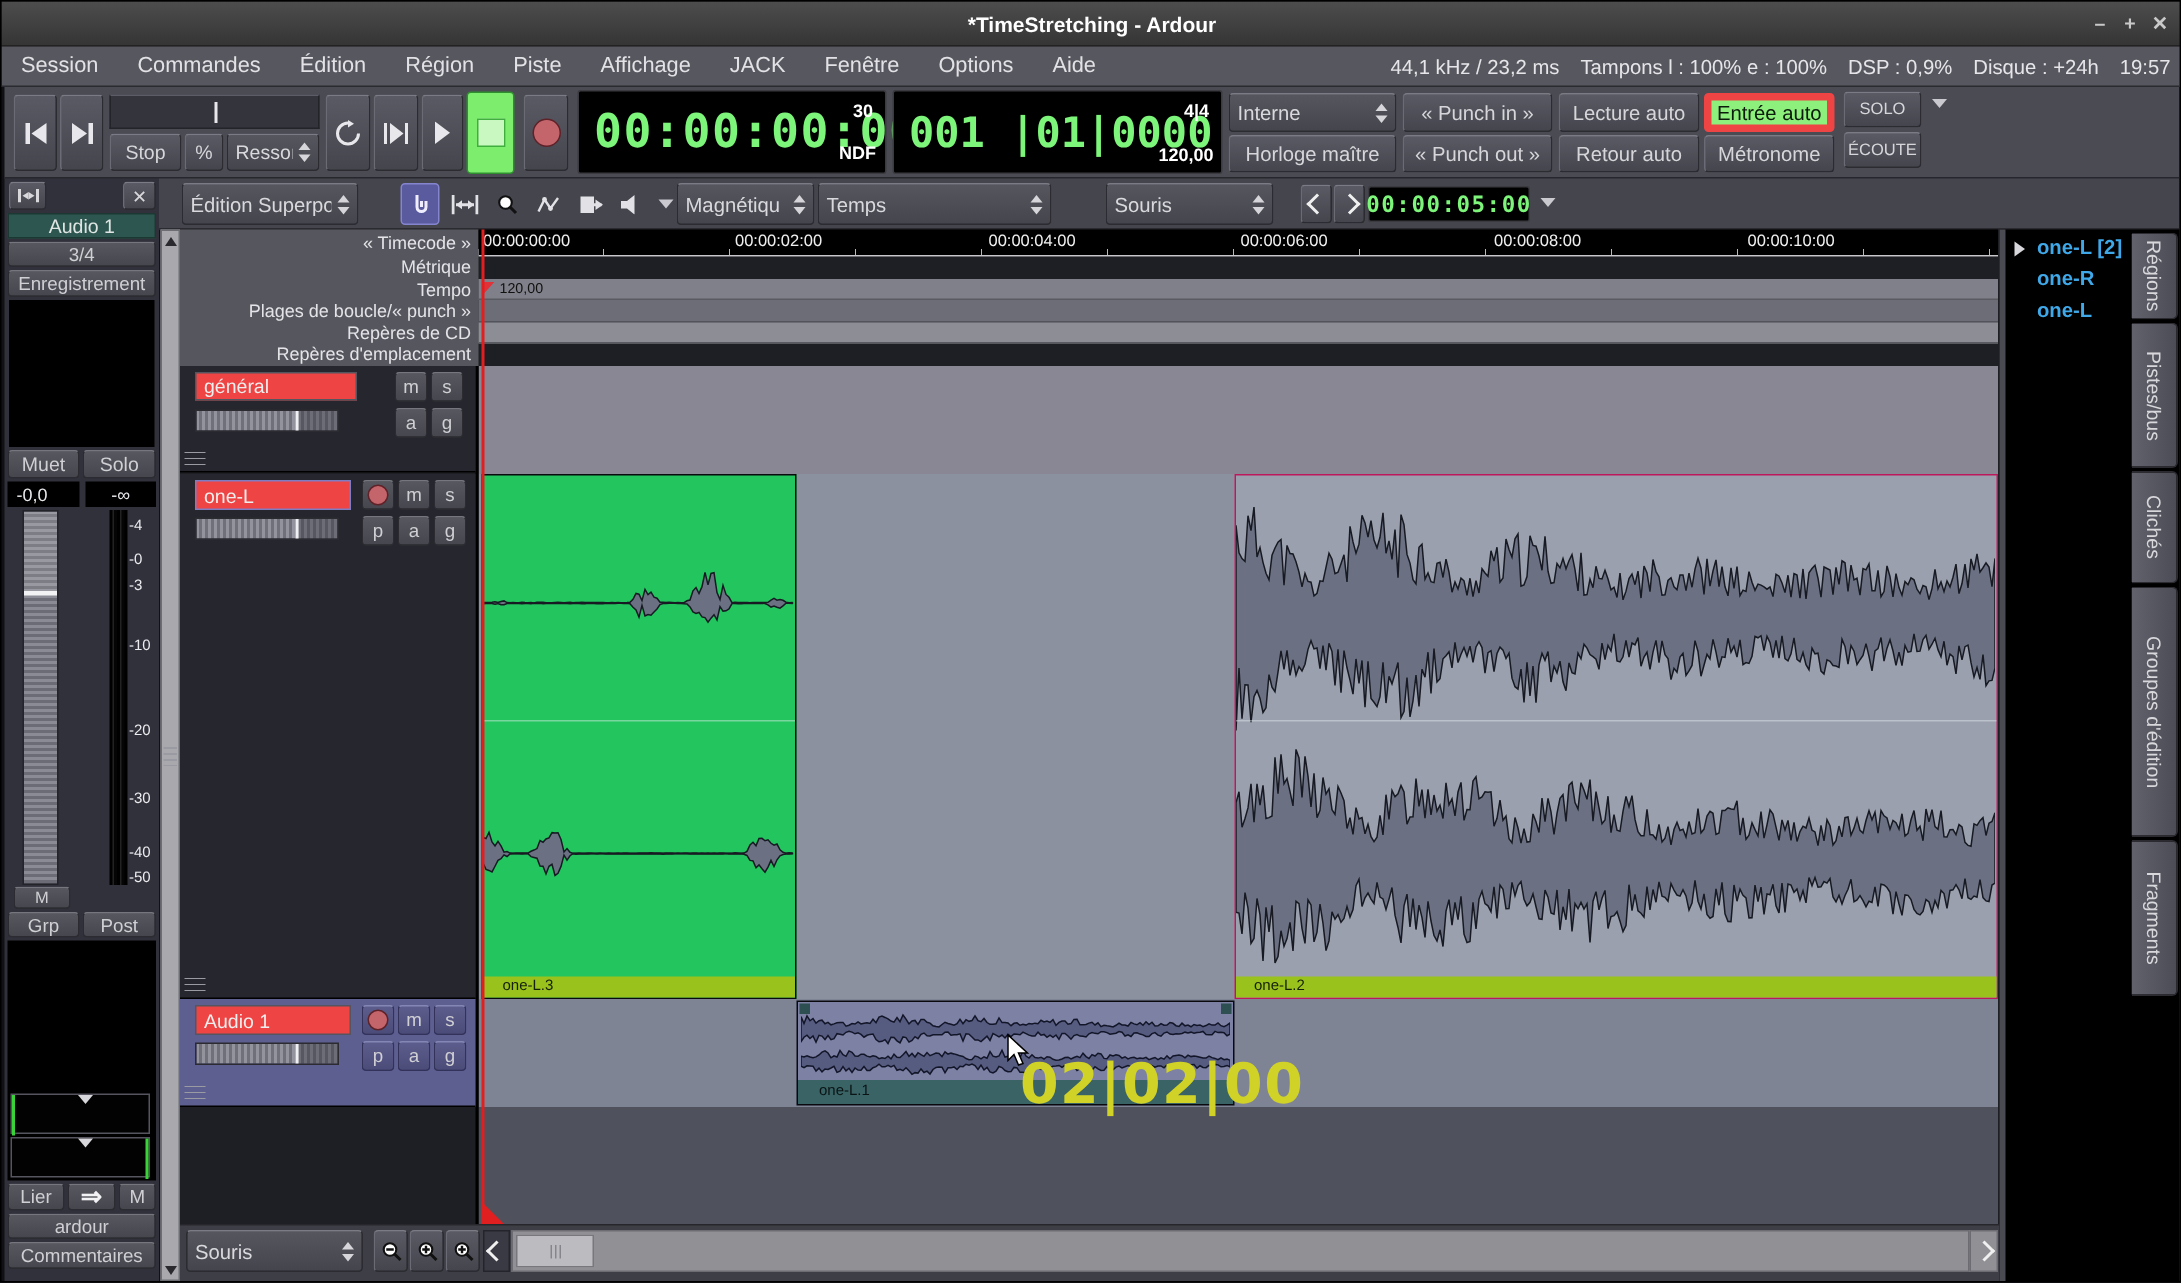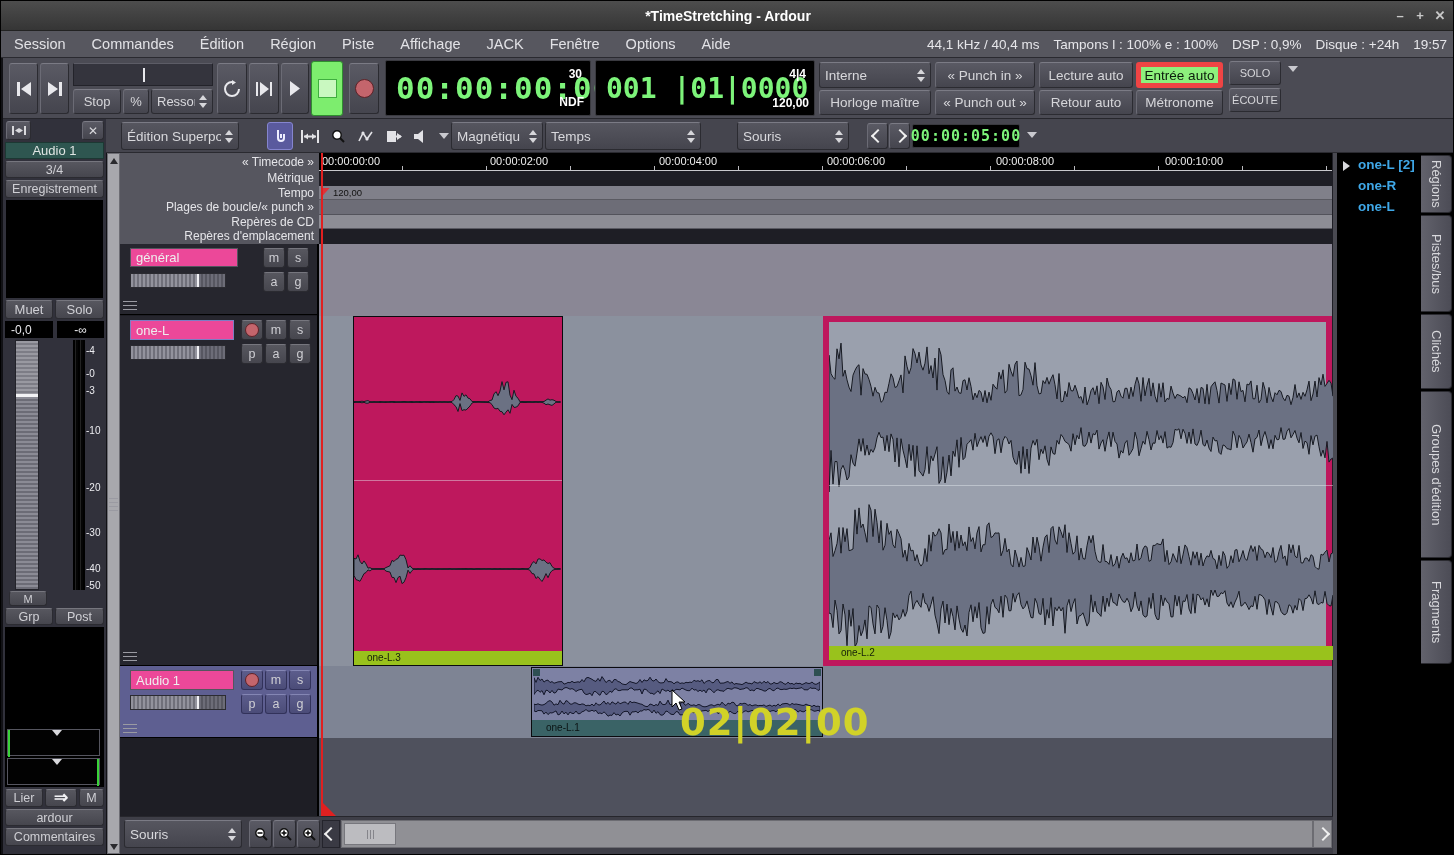--- a/index.html
+++ b/index.html
@@ -31,21 +31,21 @@
   .arrowR::before{content:"⇒";color:#f2f2f5;font-size:17px;font-weight:bold;line-height:10px;}
   
   .hfader{background:repeating-linear-gradient(90deg,#93939d 0 2px,#70707a 2px 4px);border:1px solid #2b2b31;position:relative;}
   .hfader::after{content:"";position:absolute;left:70%;top:0;bottom:0;width:2px;background:#f0f0f4;}
   .hfader::before{content:"";position:absolute;left:72%;right:0;top:0;bottom:0;background:rgba(40,40,52,.35);}
   .mbtn{background:linear-gradient(#57575f,#46464e);border:1px solid #2b2b31;border-top-color:#76767e;border-radius:3px;
         color:#cfcfd4;font-size:12.5px;display:flex;align-items:center;justify-content:center;}
   .purple .mbtn{background:linear-gradient(#5c5d8c,#4b4c78);border-color:#32325a;border-top-color:#8486b4;}
   .recbtn{border-radius:3px;display:flex;align-items:center;justify-content:center;}
   .recbtn i{width:12px;height:12px;border-radius:50%;background:#c4656c;border:1px solid #5e2228;}
-  .namebox{background:#ec4899;border:1px solid #55555f;color:#eee;font-size:13px;display:flex;align-items:center;padding-left:5px;}
+  .namebox{background:#ef4444;border:1px solid #55555f;color:#eee;font-size:13px;display:flex;align-items:center;padding-left:5px;}
   
   .wave{position:absolute;}
   .wave svg{position:absolute;left:0;top:0;}
   
   .flag-red{width:9px;height:11px;background:#e03238;clip-path:polygon(0 0,100% 0,0 100%);}
   .flag-yel{width:8px;height:13px;background:#d8e019;clip-path:polygon(0 0,100% 0,0 72%);}
   .rtext{font-size:9.5px;color:#111;white-space:nowrap;}
   
   .vtab{writing-mode:vertical-rl;background:linear-gradient(90deg,#62626c,#4c4c56);border:1px solid #2b2b31;border-left:none;
         border-radius:0 4px 4px 0;color:#d8d8dc;font-size:13px;display:flex;align-items:center;justify-content:center;}
@@ -70,21 +70,21 @@
     <span class="menuitem">Commandes</span>
     <span class="menuitem">Édition</span>
     <span class="menuitem">Région</span>
     <span class="menuitem">Piste</span>
     <span class="menuitem">Affichage</span>
     <span class="menuitem">JACK</span>
     <span class="menuitem">Fenêtre</span>
     <span class="menuitem">Options</span>
     <span class="menuitem">Aide</span>
     <div class="statusgrp">
-      <span>44,1 kHz / 40,4 ms</span>
+      <span>44,1 kHz / 23,2 ms</span>
       <span>Tampons l : 100% e : 100%</span>
       <span>DSP :  0,9%</span>
       <span>Disque : +24h</span>
       <span>19:57</span>
     </div>
   </div>
 
   <div class="abs" style="left:2px;top:57px;width:1450px;height:61px;background:#4b4b54;border-bottom:1px solid #26262c;">
     <div class="abs btn" style="left:6px;top:5px;width:29px;height:51px;">
       <svg width="16" height="14">
@@ -345,38 +345,38 @@
       </div>
       <div class="abs" style="left:0;top:47px;width:1013px;height:15px;background:#6d6d77;border-bottom:1px solid #53535b;"></div>
       <div class="abs" style="left:0;top:62px;width:1013px;height:14px;background:#8d8d95;border-bottom:1px solid #5a5a62;"></div>
     </div>
 
     <div class="abs" style="left:199px;top:91px;width:1013px;height:72px;background:#8a8795;"></div>
     <div class="abs" style="left:199px;top:163px;width:1013px;height:350px;background:#8b919e;"></div>
     <div class="abs" style="left:199px;top:513px;width:1013px;height:72px;background:#7e8494;"></div>
     <div class="abs" style="left:199px;top:585px;width:1013px;height:78px;background:#4f515d;"></div>
 
-    <div class="abs" style="left:201px;top:163px;width:210px;height:350px;background:#be185d;border:1px solid #0a0a0e;margin-left:32px;">
+    <div class="abs" style="left:201px;top:163px;width:210px;height:350px;background:#22c55e;border:1px solid #0a0a0e;">
       <div class="wave" style="left:0;top:35px;width:207px;height:100px;">
           <svg width="207" height="100" viewBox="0 0 207 100">
             <line x1="0" y1="50" x2="207" y2="50" stroke="#171a22" stroke-width="1"></line>
             <path d="M0,49.7L2,49.6L4,49.7L6,49.5L8,49.2L10,49.6L12,49L14,48.6L16,49.7L18,49.8L20,49.6L22,49.8L24,49.8L26,49.5L28,49.7L30,49.8L32,49.7L34,50L36,49.5L38,49.5L40,49.5L42,49.8L44,49.8L46,49.8L48,49.6L50,49.5L52,49.6L54,49.8L56,49.6L58,49.5L60,49.8L62,49.6L64,49.7L66,49.5L68,49.7L70,49.6L72,49.6L74,49.6L76,49.6L78,49.6L80,49.6L82,49.9L84,49.8L86,49.7L88,49.8L90,49.7L92,49.8L94,49.8L96,49.7L98,49.5L100,47.5L102,43.6L104,44.1L106,48.4L108,40.9L110,44.4L112,42.8L114,46.1L116,46.8L118,49.5L120,49.5L122,49.6L124,49.5L126,49.6L128,49.9L130,49.7L132,49.8L134,49.8L136,48.5L138,48L140,41.9L142,39.7L144,43.7L146,39.1L148,29.6L150,37.9L152,30.3L154,29.8L156,43.1L158,47.7L160,38.2L162,44.3L164,46.2L166,49.8L168,49.5L170,49.6L172,49.6L174,49.6L176,49.6L178,49.8L180,49.6L182,49.6L184,49.7L186,49.6L188,49.7L190,49.5L192,48.1L194,46.9L196,48.1L198,47.7L200,48.2L202,49.5L204,49.9L206,49.7L206,50.3L204,50.1L202,50.2L200,51.9L198,53.4L196,52.8L194,52L192,52.7L190,51.2L188,50.4L186,50.2L184,50.4L182,50.2L180,50.4L178,50.3L176,50.3L174,50.3L172,50.5L170,50.5L168,50.4L166,50.4L164,53.9L162,55.2L160,55.4L158,52.4L156,61.3L154,57.8L152,60.1L150,62.8L148,59.7L146,59.3L144,56.3L142,56.9L140,56L138,52.6L136,50.7L134,50.5L132,50.4L130,50.4L128,50.1L126,50.2L124,50.2L122,50.3L120,50.3L118,51L116,54L114,56L112,58.1L110,57.7L108,58.6L106,51.6L104,59.5L102,54.7L100,52.8L98,50.5L96,50.2L94,50.4L92,50.2L90,50.2L88,50.3L86,50.2L84,50.3L82,50.1L80,50.5L78,50.4L76,50.5L74,50.3L72,50.4L70,50.2L68,50.5L66,50.5L64,50.3L62,50.3L60,50.4L58,50.5L56,50.4L54,50.3L52,50.4L50,50.3L48,50.4L46,50.3L44,50.3L42,50.4L40,50.5L38,50.2L36,50.4L34,50.1L32,50.5L30,50.4L28,50.3L26,50.5L24,50.3L22,50.3L20,50.3L18,50.4L16,50.3L14,51.2L12,51.2L10,50.3L8,50.8L6,50.4L4,50.3L2,50.3L0,50.5Z" fill="#6b7183" stroke="#171a22" stroke-width="1"></path>
           </svg>
         </div>
       <div class="wave" style="left:0;top:202px;width:207px;height:100px;">
           <svg width="207" height="100" viewBox="0 0 207 100">
             <line x1="0" y1="50" x2="207" y2="50" stroke="#171a22" stroke-width="1"></line>
             <path d="M0,39.3L2,40L4,35.8L6,42.3L8,45L10,41.9L12,44.9L14,49.1L16,48.7L18,49.7L20,49.8L22,49.7L24,49.7L26,49.7L28,49.6L30,49.7L32,48.5L34,47.7L36,46.7L38,41.4L40,42.5L42,40.3L44,39.6L46,36.1L48,36.4L50,36.2L52,40.7L54,49L56,46.7L58,49.2L60,49.9L62,49.8L64,49.6L66,49.8L68,49.8L70,49.6L72,49.6L74,49.8L76,49.8L78,49.6L80,49.8L82,49.8L84,49.7L86,49.8L88,49.8L90,49.7L92,49.9L94,49.7L96,49.6L98,49.8L100,49.8L102,49.8L104,49.7L106,49.7L108,49.6L110,49.6L112,49.5L114,49.7L116,49.6L118,49.6L120,49.8L122,49.6L124,49.6L126,49.6L128,49.9L130,49.6L132,49.8L134,49.7L136,49.7L138,49.8L140,49.6L142,49.7L144,49.8L146,49.6L148,49.8L150,49.7L152,49.8L154,49.7L156,49.8L158,49.7L160,49.6L162,49.9L164,49.8L166,49.8L168,49.5L170,49.6L172,49.8L174,49.7L176,48.6L178,44.3L180,42.5L182,44.9L184,40L186,39.9L188,41.5L190,40.9L192,43.2L194,44.5L196,43.7L198,47.5L200,49.2L202,49.8L204,49.5L206,49.7L206,50.2L204,50.4L202,50.3L200,50.7L198,51.6L196,54.2L194,58.7L192,54.6L190,59.1L188,62.5L186,60.2L184,57.6L182,59.5L180,54.9L178,54.6L176,51.3L174,50.5L172,50.2L170,50.3L168,50.3L166,50.4L164,50.4L162,50L160,50.4L158,50.2L156,50.3L154,50.3L152,50.2L150,50.3L148,50.3L146,50.3L144,50.3L142,50.3L140,50.3L138,50.4L136,50.2L134,50.2L132,50.2L130,50.2L128,50.1L126,50.4L124,50.3L122,50.3L120,50.5L118,50.4L116,50.3L114,50.4L112,50.4L110,50.4L108,50.4L106,50.3L104,50.3L102,50.3L100,50.2L98,50.4L96,50.2L94,50.4L92,50.1L90,50.3L88,50.3L86,50.2L84,50.4L82,50.3L80,50.2L78,50.2L76,50.3L74,50.2L72,50.2L70,50.4L68,50.2L66,50.4L64,50.3L62,50.5L60,50.1L58,51.5L56,54.4L54,51.1L52,58.6L50,63.2L48,64.6L46,57.2L44,58.5L42,63.6L40,58.5L38,58.4L36,53.1L34,52.6L32,52.1L30,50.2L28,50.2L26,50.3L24,50.2L22,50.2L20,50.2L18,50.3L16,52L14,50.9L12,53.5L10,54.6L8,58.5L6,62.3L4,61.3L2,60.6L0,56.4Z" fill="#6b7183" stroke="#171a22" stroke-width="1"></path>
           </svg>
         </div>
       <div class="abs" style="left:0;top:163px;width:208px;height:1px;background:rgba(230,234,240,.45);"></div>
       <div class="abs" style="left:0;bottom:0;width:208px;height:14px;background:#99c21c;color:#15200a;font-size:10px;line-height:14px;padding-left:13px;">one-L.3</div>
     </div>
 
-    <div class="abs" style="left:703px;top:163px;width:509px;height:350px;background:#9aa0ad;border:6px solid #be185d;">
+    <div class="abs" style="left:703px;top:163px;width:509px;height:350px;background:#9aa0ad;border:1px solid #be185d;">
       <div class="wave" style="left:0;top:10px;width:506px;height:170px;">
           <svg width="506" height="170" viewBox="0 0 506 170">
             <line x1="0" y1="85" x2="506" y2="85" stroke="#171a22" stroke-width="1"></line>
             <path d="M0,23.2L2,41.6L4,45.4L6,47.3L8,16.8L10,26.8L12,11.1L14,44.3L16,38.1L18,47.9L20,55.2L22,59.5L24,43.2L26,38.3L28,34.5L30,32.7L32,63.2L34,36.6L36,42L38,42.3L40,47.5L42,54.4L44,64.2L46,55.3L48,60.6L50,61.1L52,70.3L54,68.5L56,60.2L58,60.6L60,51.3L62,41.8L64,45.8L66,55.5L68,54.5L70,48.8L72,42.9L74,60.9L76,23.9L78,34.3L80,41.8L82,35.8L84,16.6L86,21.6L88,31L90,20.1L92,33L94,38.2L96,31.2L98,14.9L100,41.8L102,33.6L104,46L106,26L108,58.1L110,16.1L112,22.8L114,42.6L116,48.4L118,59.4L120,62.3L122,37.9L124,35.8L126,59.1L128,55L130,60.8L132,61.4L134,48.6L136,47.8L138,58L140,45.7L142,54.4L144,67.8L146,61L148,65.7L150,58.4L152,60.2L154,69.9L156,58.5L158,70.8L160,60.1L162,68.3L164,52.2L166,55L168,57.2L170,40.2L172,47.1L174,37.8L176,61.1L178,58.3L180,32.3L182,39.3L184,44.4L186,32.2L188,29L190,63.7L192,62.9L194,57.4L196,30.2L198,36.6L200,37.1L202,43.7L204,53.2L206,30.6L208,53.8L210,61.9L212,61.4L214,48.6L216,51.6L218,45.4L220,52.2L222,46.8L224,42.7L226,52.8L228,66.9L230,41.5L232,69.8L234,69.4L236,59.1L238,64.8L240,50.5L242,58.6L244,59L246,53.2L248,59L250,66.2L252,64.5L254,71.3L256,55L258,72.9L260,67.1L262,58.7L264,55.7L266,62.8L268,53.8L270,71.7L272,50.3L274,54.9L276,67.5L278,46L280,54.1L282,57.5L284,69.8L286,69.5L288,59.9L290,58.2L292,64.2L294,66.2L296,56.3L298,56.3L300,66.8L302,55.1L304,64.5L306,52.4L308,45.2L310,51.8L312,69.3L314,45.5L316,63.8L318,53.6L320,46.3L322,64.1L324,50.8L326,64.2L328,70.2L330,51.5L332,65.2L334,50.7L336,70L338,66.4L340,67.3L342,54.1L344,61.1L346,66.5L348,62.4L350,63.1L352,64.2L354,65.8L356,64.3L358,70.7L360,55.8L362,57.1L364,61.7L366,68L368,56.5L370,71.1L372,55.4L374,56.4L376,71.8L378,52.3L380,72.2L382,54.8L384,52L386,49.8L388,58.5L390,71.1L392,51L394,52L396,53L398,69.4L400,51.2L402,62.6L404,46.9L406,48.2L408,67.3L410,49.8L412,59.6L414,58.4L416,69.8L418,52.1L420,52.9L422,48.9L424,66.8L426,66.8L428,53.2L430,70.8L432,67.4L434,50.3L436,57.4L438,70.9L440,55.4L442,64.7L444,69.8L446,60.7L448,62.8L450,58.3L452,59.5L454,65.8L456,68.8L458,63.3L460,64.2L462,72.7L464,65.4L466,52.5L468,65.6L470,60.9L472,67.4L474,60.3L476,64.3L478,57.8L480,49.1L482,68.7L484,62L486,49.1L488,65L490,45.6L492,53L494,42.2L496,54.4L498,51.5L500,48.3L502,51.1L504,64.1L506,45.3L506,118.2L504,126.6L502,126.9L500,130.1L498,109.4L496,125.9L494,118L492,124.3L490,114.8L488,103.1L486,104.1L484,112.9L482,103.6L480,122.3L478,110.7L476,109.1L474,116.5L472,100.5L470,110.8L468,106.1L466,98.5L464,102.5L462,105.8L460,96.5L458,99.4L456,107.1L454,107.3L452,95.6L450,107.3L448,107.8L446,103.3L444,116.8L442,107.7L440,116.6L438,107L436,99.5L434,105.1L432,113.7L430,98L428,105.4L426,106.9L424,120.2L422,110.6L420,102.1L418,109.9L416,112.8L414,116L412,107.1L410,103.4L408,115.8L406,103.9L404,99.2L402,117.9L400,117L398,116.7L396,113.9L394,112.9L392,122.4L390,120.4L388,108.5L386,108.9L384,105.1L382,119.5L380,116.1L378,108L376,114.2L374,112.6L372,98.2L370,108.9L368,113.5L366,112L364,96.9L362,111.7L360,100L358,111.4L356,101.3L354,97.2L352,106.8L350,96.8L348,98.2L346,97.3L344,110.6L342,115.3L340,114.7L338,116.1L336,99.6L334,111.1L332,103.7L330,107.8L328,98.5L326,111.3L324,110.9L322,118L320,107.7L318,99.3L316,112.3L314,109.2L312,116.5L310,123.8L308,107.3L306,100.1L304,116.6L302,120.3L300,123.3L298,108.5L296,111L294,121.1L292,118.6L290,126.1L288,112L286,109.4L284,100.2L282,114.7L280,99.9L278,107.7L276,119.3L274,107.7L272,111L270,117.1L268,98.1L266,102.9L264,101.7L262,111.1L260,100L258,110.9L256,114.3L254,113.6L252,95.6L250,107L248,103.3L246,112.8L244,101.7L242,119.2L240,112.5L238,110.8L236,109.4L234,105.1L232,102.5L230,112.2L228,108.4L226,122.3L224,121.5L222,114.9L220,133.5L218,127.5L216,113.8L214,121.6L212,117.2L210,127.7L208,107.3L206,113.2L204,108.5L202,116.2L200,141.5L198,117L196,137L194,114.6L192,141.3L190,119.1L188,132.4L186,130.8L184,125.1L182,108.4L180,112L178,106.4L176,104.4L174,108.7L172,120.8L170,106.8L168,108.1L166,121.7L164,104.7L162,100.8L160,104.3L158,114.6L156,103.8L154,110.5L152,104.7L150,109.2L148,114.7L146,101.3L144,118.2L142,107.6L140,110.2L138,112.2L136,125.5L134,127.7L132,105.4L130,135.3L128,107.8L126,124.5L124,119.1L122,143.9L120,123.1L118,140.2L116,150.9L114,124.7L112,147.4L110,151.4L108,114.7L106,122.1L104,128.9L102,123.9L100,141.7L98,114.6L96,137.4L94,144.1L92,141.2L90,138.7L88,113.8L86,144.5L84,113.3L82,128.6L80,112.3L78,135.8L76,126.4L74,118.2L72,106.7L70,134.8L68,105.9L66,130L64,107.4L62,101.9L60,119.7L58,103.4L56,118.8L54,105L52,105.6L50,100.2L48,105.9L46,115.8L44,120.3L42,117.4L40,123.1L38,113L36,123.3L34,106.5L32,119.3L30,106.9L28,121.1L26,134.2L24,131.1L22,122.7L20,144.9L18,148L16,138.6L14,133.3L12,137.4L10,154.5L8,129.6L6,129.5L4,152.1L2,118.4L0,160Z" fill="#6b7183" stroke="#171a22" stroke-width="1"></path>
           </svg>
         </div>
       <div class="wave" style="left:0;top:172px;width:506px;height:170px;">
           <svg width="506" height="170" viewBox="0 0 506 170">
             <line x1="0" y1="85" x2="506" y2="85" stroke="#171a22" stroke-width="1"></line>
             <path d="M0,46.2L2,38.8L4,62.5L6,56.7L8,49.6L10,33.5L12,59.2L14,33.5L16,47.7L18,34.6L20,56.7L22,56.1L24,55L26,15.8L28,40.1L30,13.9L32,33.6L34,30L36,38.8L38,48.3L40,10.6L42,16.3L44,42.6L46,15.2L48,28.4L50,48.9L52,26.6L54,56.2L56,51.2L58,29.3L60,40.4L62,36.8L64,50.8L66,53.9L68,35.3L70,39.7L72,44.8L74,63.3L76,56.1L78,67.2L80,49.4L82,57L84,56.1L86,66.9L88,60.6L90,68.8L92,72.1L94,69.2L96,54.5L98,67.6L100,40.8L102,57.2L104,38L106,42.2L108,40.2L110,34.7L112,38.9L114,60.5L116,55.7L118,55.5L120,30L122,48.6L124,37.4L126,56.5L128,37.2L130,54.2L132,41L134,51.8L136,47.8L138,56.7L140,32.9L142,47.5L144,43.6L146,54.9L148,39L150,32.6L152,57.9L154,50.7L156,50.8L158,31.6L160,28.8L162,43.5L164,42.3L166,38.9L168,39.2L170,38.9L172,61.8L174,56.5L176,44.4L178,57.9L180,55L182,70.2L184,72.9L186,56L188,63L190,73.1L192,63.4L194,72.4L196,72L198,53.6L200,58.9L202,66L204,43L206,58.8L208,43.2L210,52.3L212,67.2L214,53.2L216,43.2L218,40.8L220,58.6L222,34.5L224,32.4L226,46L228,50.3L230,32.8L232,37.9L234,43.9L236,30.7L238,58.5L240,38.7L242,49.5L244,60.2L246,57.6L248,41.8L250,66.1L252,54.1L254,64.5L256,65.2L258,51.9L260,41.9L262,48.8L264,41.4L266,57.3L268,65.5L270,68.1L272,68.2L274,50.5L276,67.4L278,67.7L280,70.4L282,60.6L284,72.3L286,69.8L288,62.1L290,74.2L292,64L294,59.2L296,64.6L298,63.8L300,69L302,58.7L304,67L306,66.2L308,50L310,66.2L312,63.7L314,55.1L316,51.9L318,53.2L320,67.3L322,66.3L324,51.4L326,51.4L328,49.5L330,50.3L332,50.6L334,44.9L336,67.7L338,56.3L340,70.6L342,67.8L344,59.6L346,64.1L348,68.3L350,52L352,69.7L354,60.9L356,50.9L358,53.7L360,62.4L362,71.2L364,57.6L366,64.3L368,57.9L370,71.2L372,59.2L374,72L376,65.4L378,61.8L380,63L382,56.4L384,64.5L386,65.6L388,74.8L390,61.3L392,71.6L394,57.5L396,61.5L398,74.3L400,71.4L402,61.7L404,68.9L406,56.1L408,55.6L410,67.8L412,63.1L414,56.5L416,64.6L418,66.4L420,58L422,51.5L424,57.6L426,52.5L428,66.5L430,51.4L432,54.9L434,56.3L436,63.8L438,58L440,59.5L442,63.7L444,53.5L446,68.4L448,66.6L450,57.5L452,51.4L454,64.6L456,61.9L458,71.5L460,50.3L462,58.9L464,50.8L466,62.1L468,63.9L470,51.4L472,68.8L474,69L476,64.1L478,64L480,67.4L482,60.7L484,62.3L486,72.6L488,74.6L490,75.2L492,60.2L494,61.2L496,58.1L498,56.1L500,68L502,59.8L504,58.6L506,52.9L506,99.8L504,101L502,112L500,111.6L498,109.4L496,97.4L494,109.1L492,108.4L490,110.6L488,109.5L486,96.8L484,110.1L482,104.2L480,100.8L478,104.2L476,104.6L474,116.6L472,106.7L470,104.6L468,116.1L466,111.4L464,119.2L462,112.3L460,110.7L458,118.6L456,120.9L454,120L452,117.3L450,110.7L448,107.9L446,107.6L444,121.2L442,113.7L440,105.4L438,120.5L436,105.9L434,102.7L432,101L430,100.5L428,115.3L426,102.3L424,112.6L422,111.8L420,115.6L418,111.4L416,108.1L414,110.9L412,112.2L410,97.2L408,103.8L406,108L404,113.6L402,107.8L400,112.3L398,109L396,96.7L394,99.7L392,98.7L390,102.2L388,102.5L386,96L384,101.5L382,96L380,112.9L378,104.8L376,111.1L374,103.7L372,105.9L370,101.1L368,100.3L366,119.2L364,99.8L362,119.6L360,114.9L358,100.5L356,107.5L354,106.9L352,120.6L350,102.4L348,112.1L346,101.1L344,122.8L342,122.9L340,109.6L338,107.9L336,103.8L334,111.8L332,101L330,125.4L328,125.3L326,120.2L324,99.2L322,114.5L320,103.6L318,122L316,123.2L314,120.7L312,106.9L310,117L308,111.8L306,97.9L304,113L302,117.7L300,108.3L298,104.2L296,108.4L294,107.7L292,104.4L290,100L288,111.8L286,109.2L284,108.4L282,98.9L280,112.5L278,104L276,117.6L274,102.1L272,122.4L270,119.8L268,118.2L266,107.2L264,118.1L262,100.8L260,128L258,132.1L256,125.1L254,118.8L252,121.4L250,122L248,130L246,104.6L244,109.8L242,117.6L240,105.4L238,111.8L236,139.3L234,113.5L232,117L230,112.6L228,116.8L226,113.4L224,132L222,103.7L220,124.2L218,115.5L216,130.9L214,104.3L212,120.5L210,119.6L208,109.1L206,104.4L204,123.9L202,123.5L200,115.5L198,106.9L196,112.5L194,114.9L192,110.6L190,98.7L188,101.4L186,108.2L184,99.3L182,116.7L180,116.8L178,103.9L176,101.1L174,123.3L172,102.2L170,118.8L168,114.9L166,113.4L164,105.2L162,110.4L160,130.2L158,112.6L156,138.7L154,139.4L152,133.8L150,108.5L148,124.1L146,112.6L144,127.8L142,110.8L140,118.4L138,142L136,131L134,138.3L132,134.7L130,125L128,111.9L126,135.9L124,122.7L122,114.4L120,130.7L118,110.1L116,129L114,107.1L112,114.9L110,139.6L108,129.3L106,121.1L104,102.7L102,110.4L100,117.4L98,110.3L96,109.1L94,99.3L92,113.3L90,110.4L88,106.4L86,109.5L84,115.3L82,97.1L80,101.4L78,117.4L76,122.4L74,115.4L72,123.3L70,125.9L68,120.7L66,123.8L64,118.9L62,138.3L60,144.7L58,126.6L56,113.7L54,132.4L52,138.9L50,114.3L48,111L46,139.9L44,129.9L42,113.5L40,111.9L38,144.9L36,125.9L34,136.7L32,141.8L30,131.5L28,148.7L26,152.9L24,114.5L22,132.3L20,115.9L18,151.7L16,120.9L14,110L12,136.6L10,139.9L8,116.4L6,106.1L4,133.6L2,119.7L0,119.1Z" fill="#6b7183" stroke="#171a22" stroke-width="1"></path>

